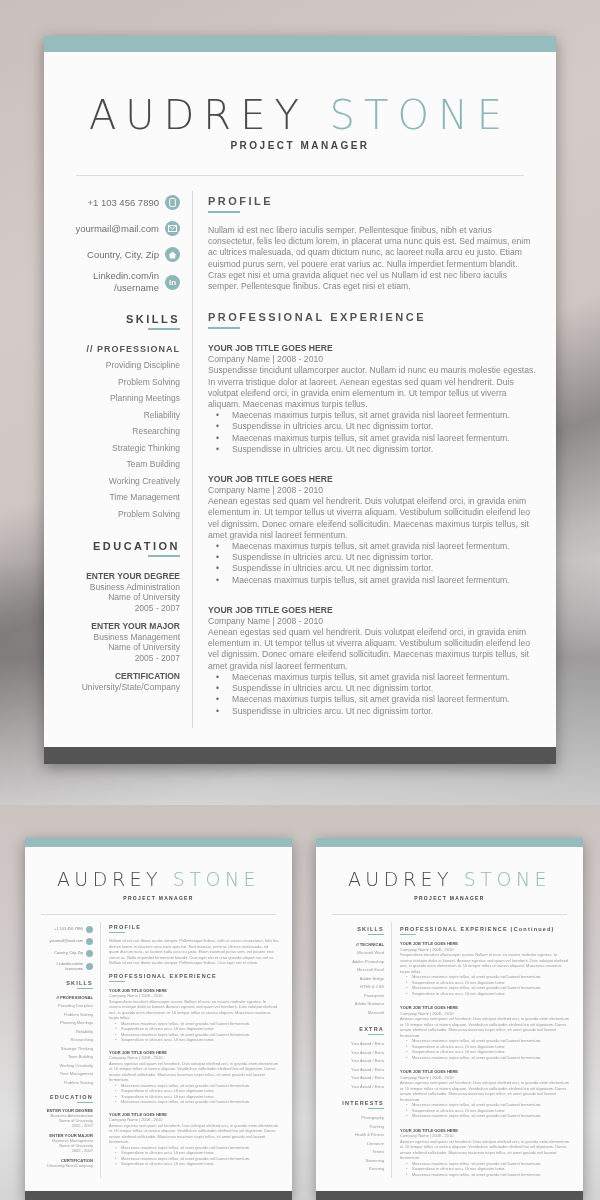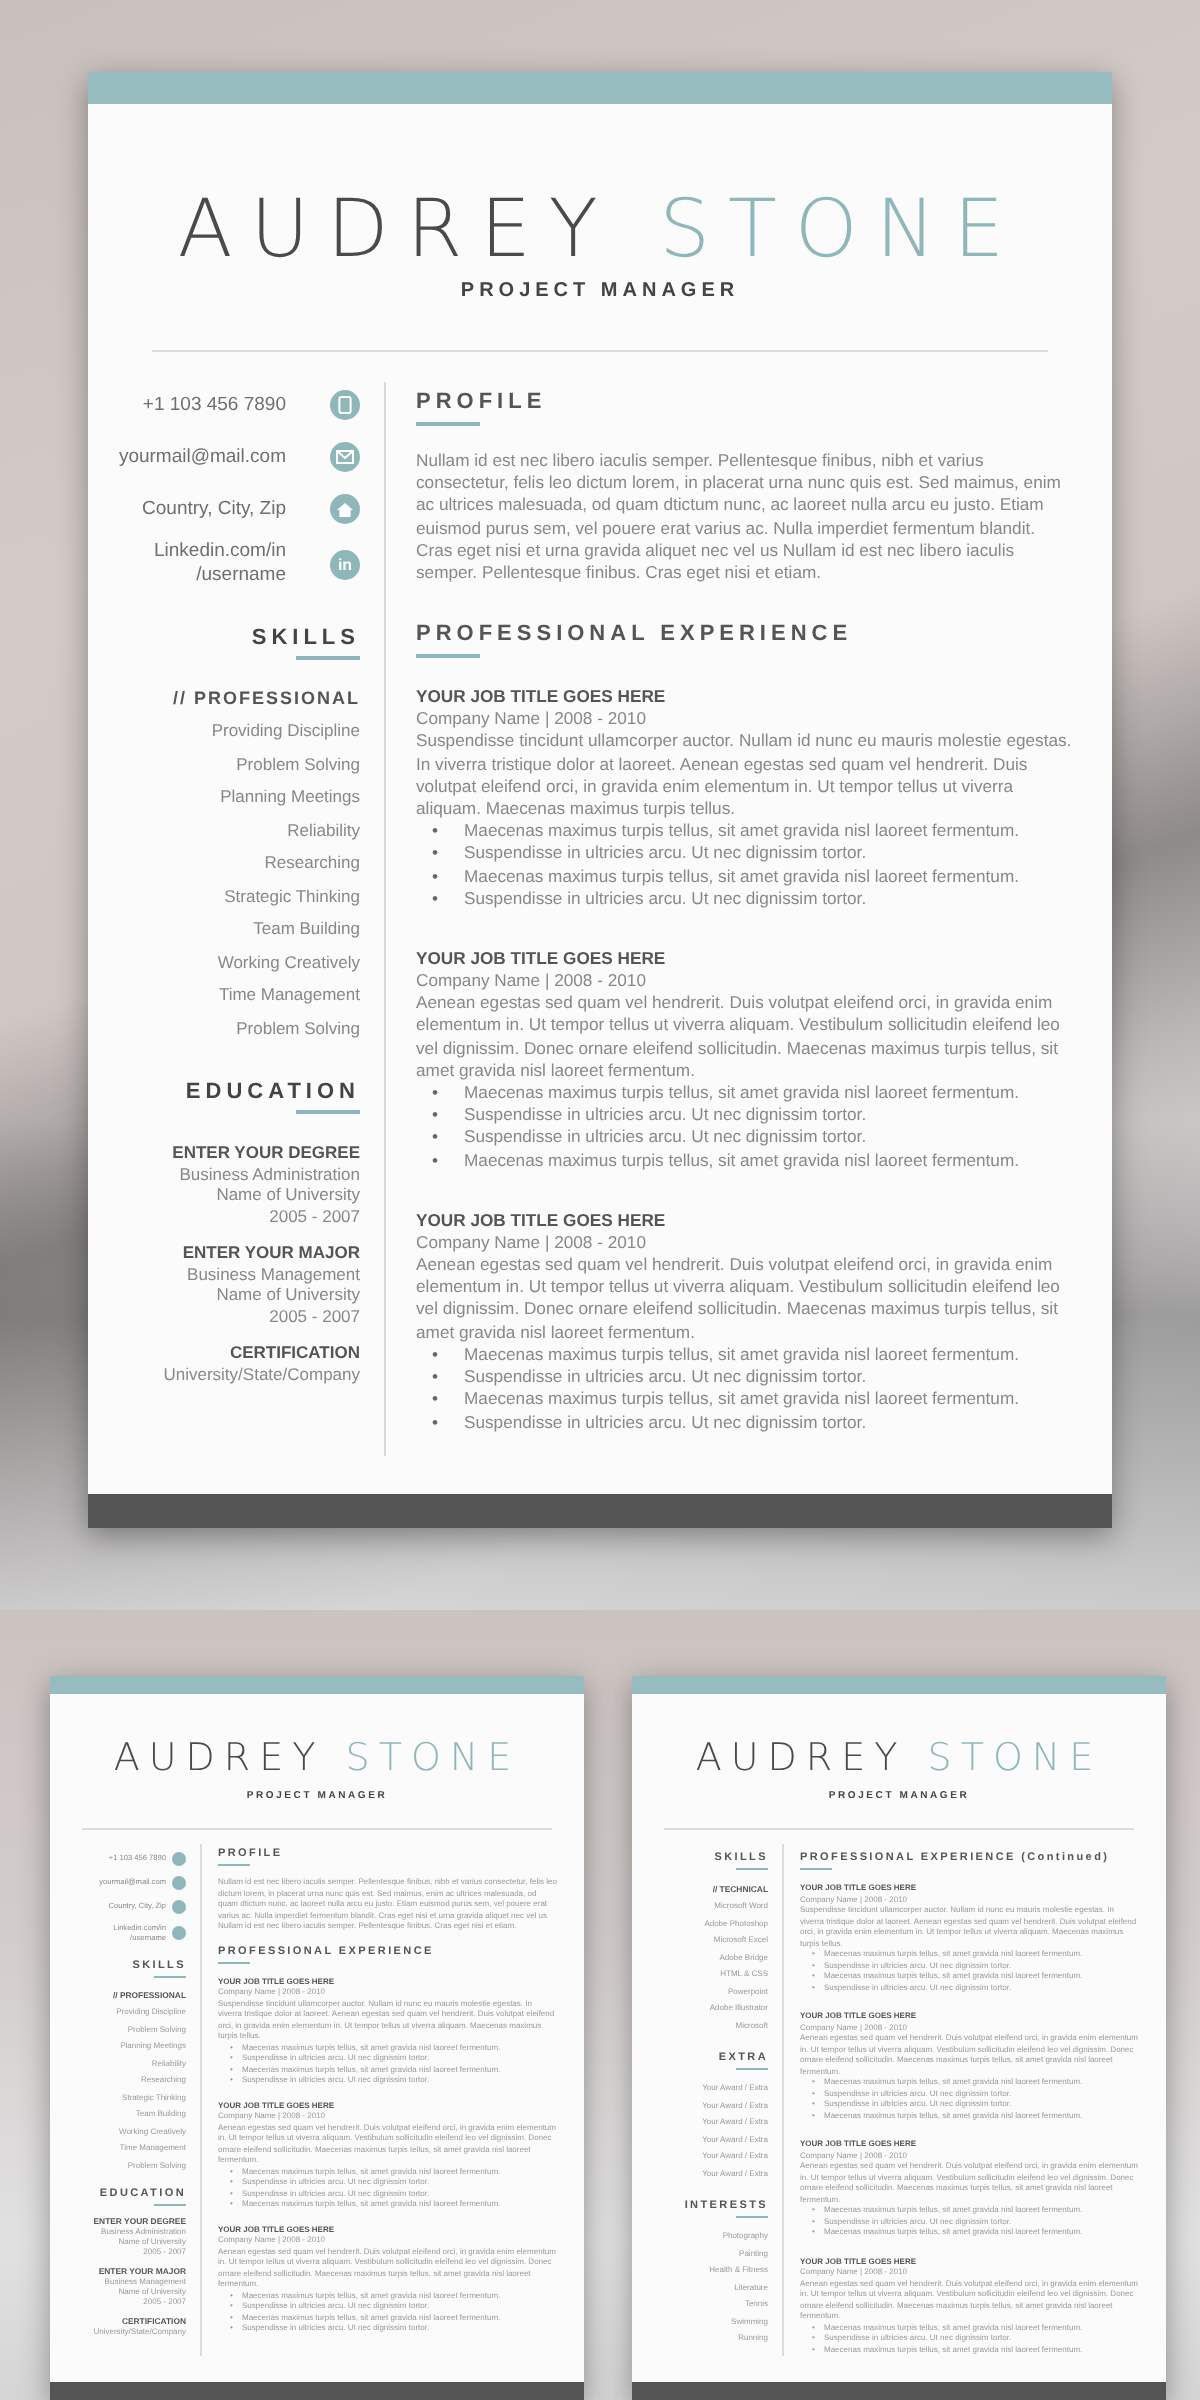--- a/index.html
+++ b/index.html
@@ -45,21 +45,21 @@
   }
   .hr { position: absolute; left: 32px; right: 32px; top: 139px; height: 1px; background: #dcdcdc; }
   .vdivider { position: absolute; left: 148px; top: 155px; width: 1px; height: 537px; background: #d9d9d9; }
 
   .left-col { position: absolute; left: 0; width: 136px; text-align: right; color: #777; }
   .contact-row { position: absolute; right: 0; display: flex; align-items: center; justify-content: flex-end; }
   .contact-text { font-size: 9.5px; line-height: 12px; color: #6f6f6f; margin-right: 6px; text-align: right; }
   .cicon {
     width: 15px; height: 15px; border-radius: 50%; background: #8fb7ba;
     display: flex; align-items: center; justify-content: center;
-    color: #fff; font-size: 8px; font-weight: bold; margin-left: 16px;
+    color: #fff; font-size: 8px; font-weight: bold;
   }
   .sec-title-left {
     position: absolute; right: 0; font-size: 11px; font-weight: bold; letter-spacing: 2.5px; color: #444;
   }
   .underline-left { position: absolute; right: 0; width: 32px; height: 2px; background: #8fb7ba; }
   .skill-head { font-size: 9px; font-weight: bold; letter-spacing: 1px; color: #555; }
   .skill-item { font-size: 8.5px; color: #888; line-height: 16.5px; }
   .edu-block { text-align: right; font-size: 8.5px; line-height: 10.5px; color: #888; }
   .edu-block .deg { font-weight: bold; color: #555; }
 

